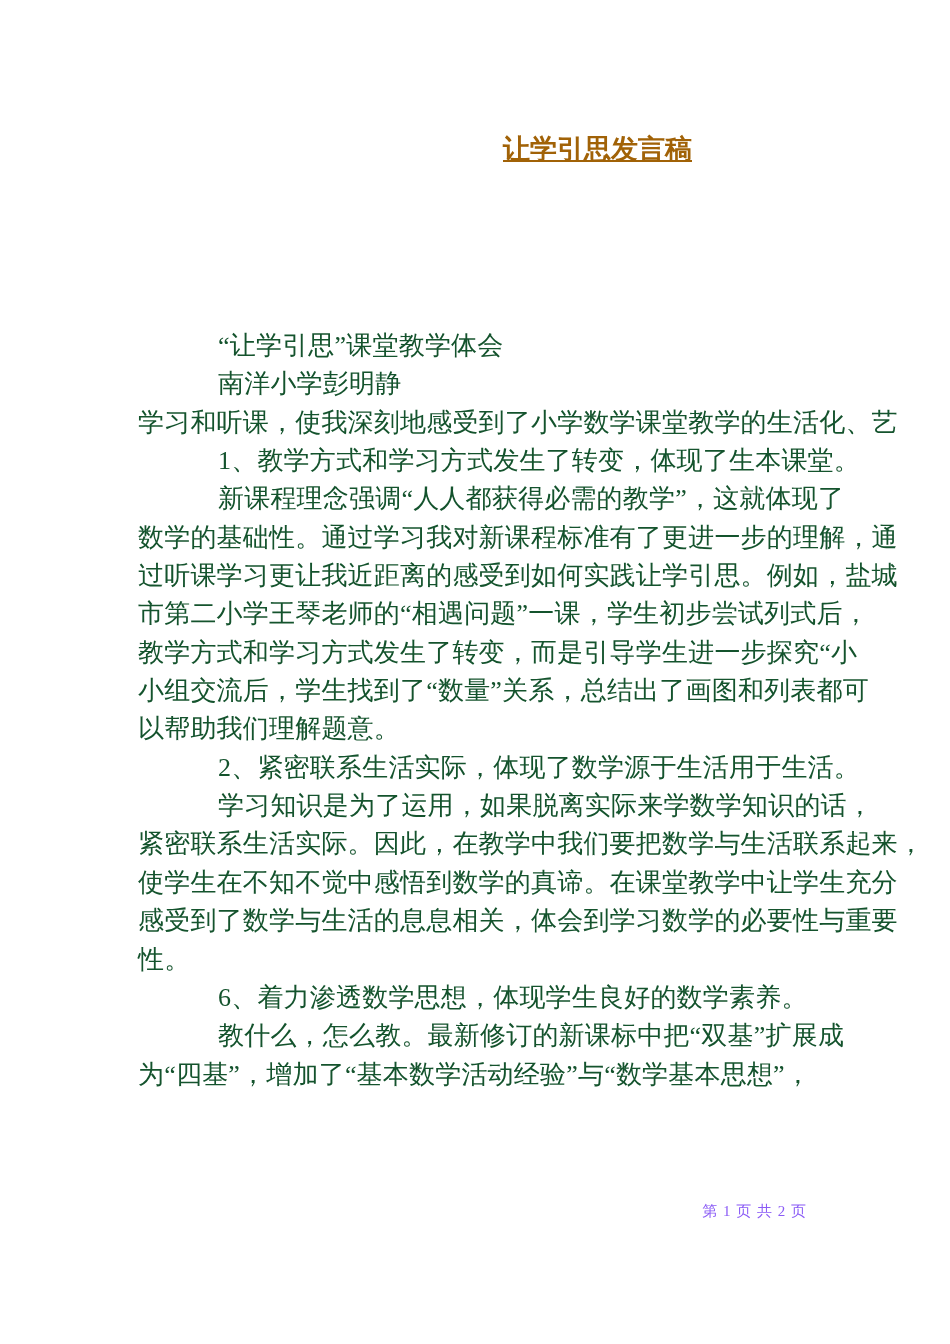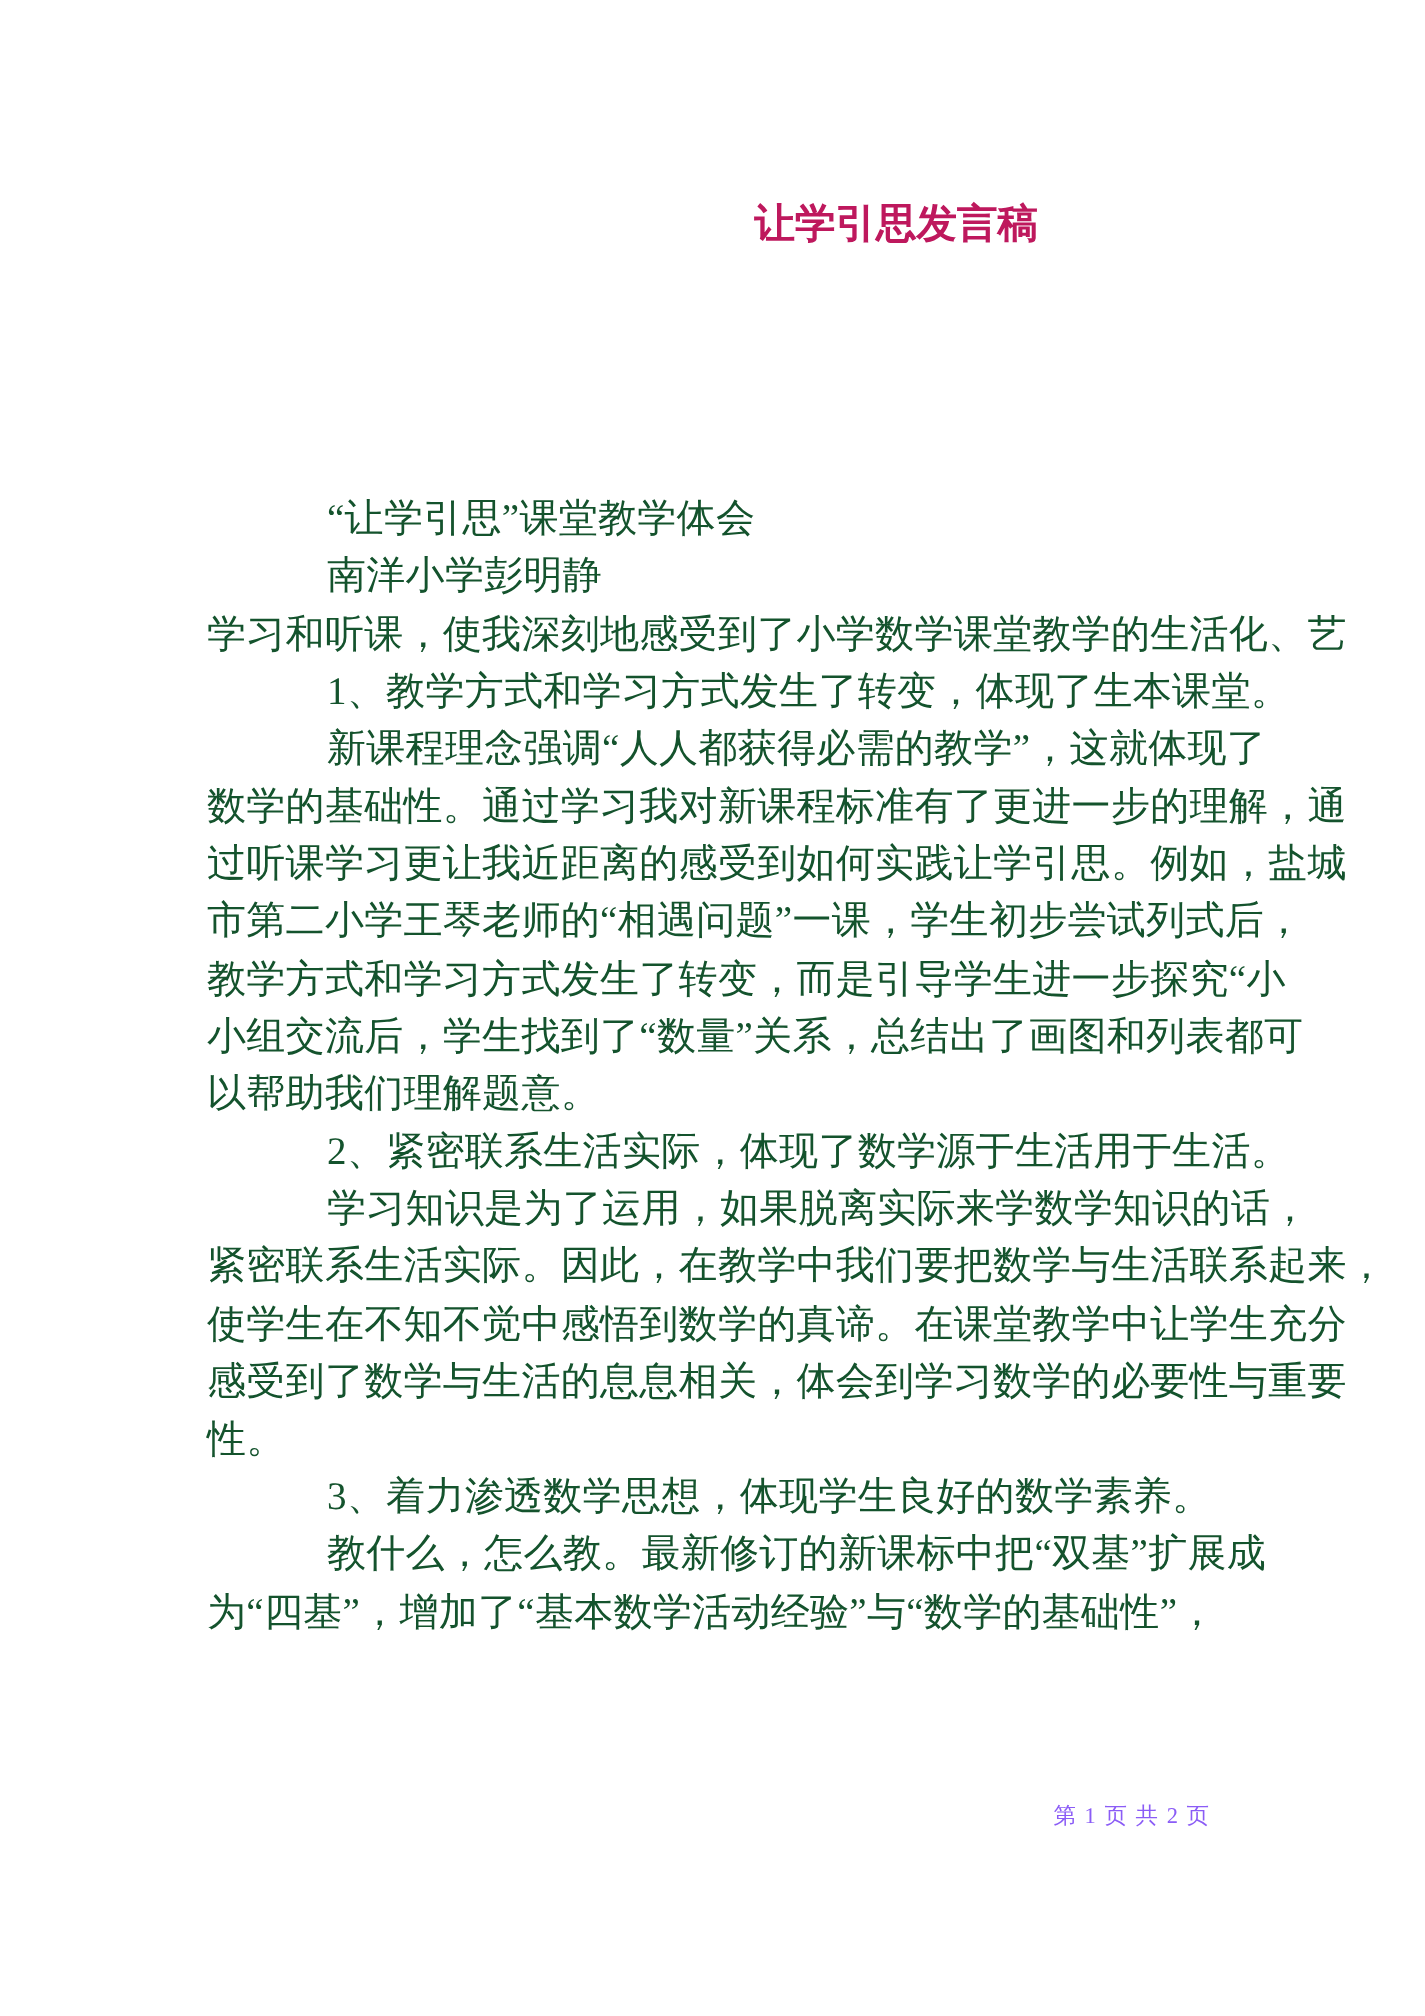--- a/index.html
+++ b/index.html
@@ -53,40 +53,40 @@
     line-height: 22px;
     color: #8b5cf6;
     letter-spacing: 1px;
   }
 </style>
 </head>
 <body>
 
 <div class="page" style="background: rgb(255, 255, 255);">
 
-  <h1 class="doc-title" style="color: #be185d;">让学引思发言稿</h1>
+  <h1 class="doc-title" style="color: #a16207; text-decoration: underline;">让学引思发言稿</h1>
 
   <div class="doc-body">
       <div class="doc-line indent">“让学引思”课堂教学体会</div>
       <div class="doc-line indent">南洋小学彭明静</div>
       <div class="doc-line">学习和听课，使我深刻地感受到了小学数学课堂教学的生活化、艺</div>
       <div class="doc-line indent">1、教学方式和学习方式发生了转变，体现了生本课堂。</div>
       <div class="doc-line indent">新课程理念强调“人人都获得必需的教学”，这就体现了</div>
       <div class="doc-line">数学的基础性。通过学习我对新课程标准有了更进一步的理解，通</div>
       <div class="doc-line">过听课学习更让我近距离的感受到如何实践让学引思。例如，盐城</div>
       <div class="doc-line">市第二小学王琴老师的“相遇问题”一课，学生初步尝试列式后，</div>
       <div class="doc-line">教学方式和学习方式发生了转变，而是引导学生进一步探究“小</div>
       <div class="doc-line">小组交流后，学生找到了“数量”关系，总结出了画图和列表都可</div>
       <div class="doc-line">以帮助我们理解题意。</div>
       <div class="doc-line indent">2、紧密联系生活实际，体现了数学源于生活用于生活。</div>
       <div class="doc-line indent">学习知识是为了运用，如果脱离实际来学数学知识的话，</div>
       <div class="doc-line">紧密联系生活实际。因此，在教学中我们要把数学与生活联系起来，</div>
       <div class="doc-line">使学生在不知不觉中感悟到数学的真谛。在课堂教学中让学生充分</div>
       <div class="doc-line">感受到了数学与生活的息息相关，体会到学习数学的必要性与重要</div>
       <div class="doc-line">性。</div>
-      <div class="doc-line indent">3、着力渗透数学思想，体现学生良好的数学素养。</div>
+      <div class="doc-line indent">6、着力渗透数学思想，体现学生良好的数学素养。</div>
       <div class="doc-line indent">教什么，怎么教。最新修订的新课标中把“双基”扩展成</div>
-      <div class="doc-line">为“四基”，增加了“基本数学活动经验”与“数学的基础性”，</div>
+      <div class="doc-line">为“四基”，增加了“基本数学活动经验”与“数学基本思想”，</div>
     </div>
 
   <div class="page-footer">第 1 页 共 2 页</div>
 
 </div>
 
 </body></html>

